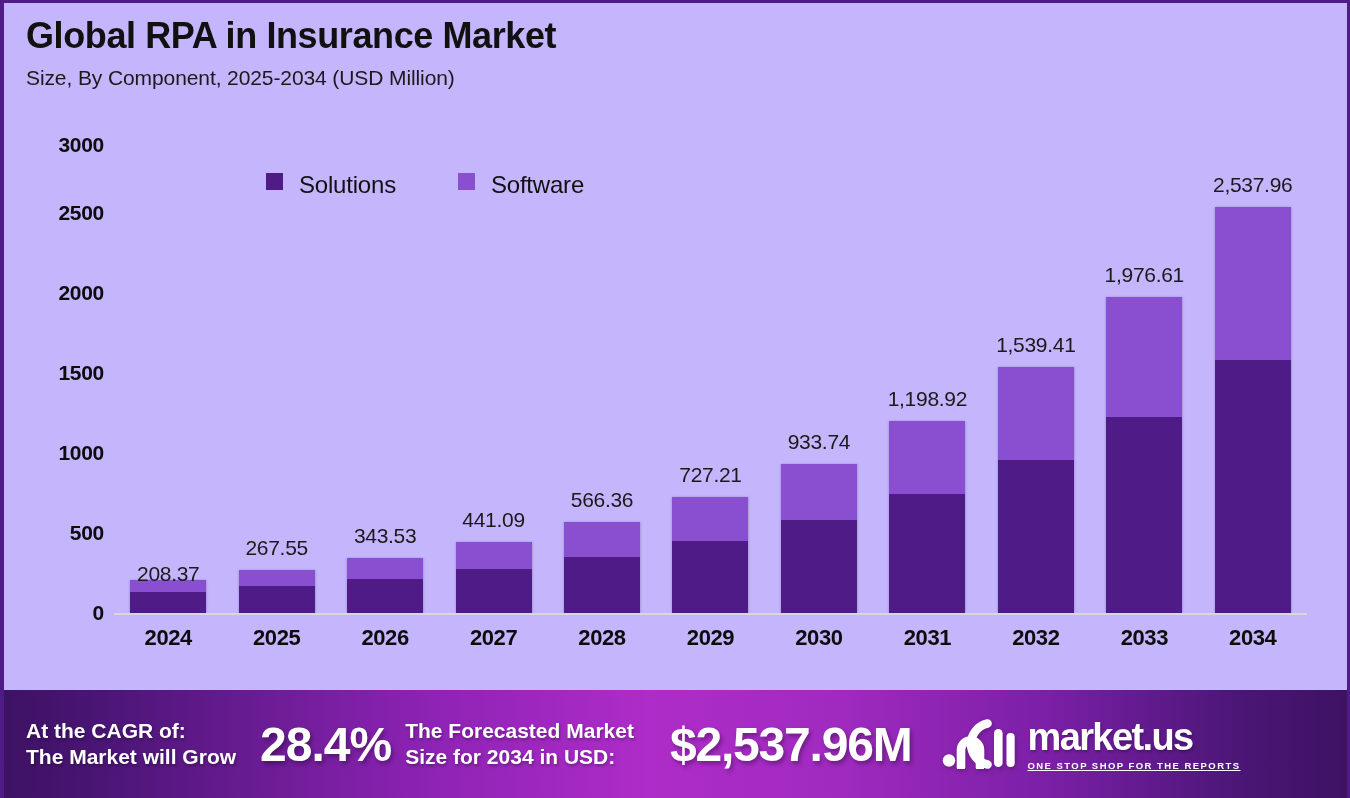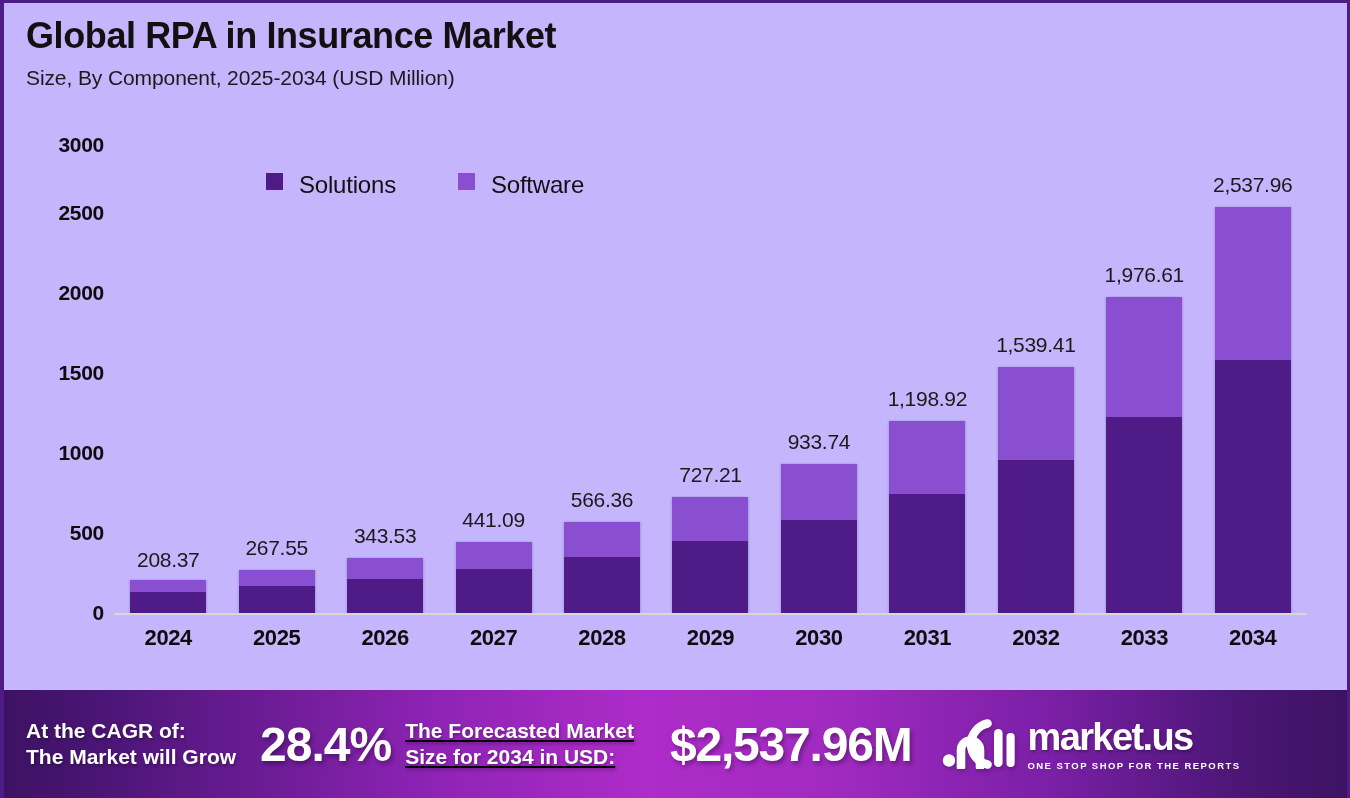--- a/index.html
+++ b/index.html
@@ -211,21 +211,21 @@
     font-weight: bold;
     text-shadow: 2px 3px 4px rgba(0,0,0,0.32);
     white-space: nowrap;
   }
   #cagr-value {
     font-size: 48px;
     margin-left: 24px;
     margin-right: 10px;
     letter-spacing: -1px;
   }
-  #forecast-caption { margin-left: 4px; text-decoration: underline; }
+  #forecast-caption { margin-left: 4px; }
   #forecast-value {
     font-size: 48px;
     margin-left: 36px;
     letter-spacing: -1.2px;
   }
 
   #logo {
     display: flex;
     align-items: center;
     gap: 12px;
@@ -242,20 +242,21 @@
     line-height: 1;
     text-shadow: 1px 2px 3px rgba(0,0,0,0.28);
   }
   #logo-tagline {
     color: #ffffff;
     font-size: 9.5px;
     font-weight: bold;
     letter-spacing: 1.45px;
     margin-top: 4px;
     white-space: nowrap;
+    text-decoration: underline;
   }
 </style>
 </head>
 <body>
 
 <div id="page">
 
   <div id="header">
     <div id="chart-title">Global RPA in Insurance Market</div>
     <div id="chart-subtitle">Size, By Component, 2025-2034 (USD Million)</div>
@@ -267,21 +268,21 @@
         <div class="y-tick" style="top: 400px;">500</div>
         <div class="y-tick" style="top: 320px;">1000</div>
         <div class="y-tick" style="top: 240px;">1500</div>
         <div class="y-tick" style="top: 160px;">2000</div>
         <div class="y-tick" style="top: 80px;">2500</div>
         <div class="y-tick" style="top: 0px; margin-top: 12px;">3000</div>
       </div>
     <div id="plot-area">
       <div id="bars">
           <div class="bar-group">
-            <div class="bar-label" style="bottom: 41px; margin-top: 14px;">208.37</div>
+            <div class="bar-label" style="bottom: 27px; margin-top: 14px;">208.37</div>
             <div class="bar-stack" style="height: 33.3392px;">
               <div class="seg-software" style="height: 12.6688px; background: rgb(138, 79, 208);"></div>
               <div class="seg-solutions" style="height: 20.6704px; background: rgb(78, 27, 135);"></div>
             </div>
           </div>
           <div class="bar-group">
             <div class="bar-label" style="bottom: 52.808px;">267.55</div>
             <div class="bar-stack" style="height: 42.808px;">
               <div class="seg-software" style="height: 16.2672px; background: rgb(138, 79, 208);"></div>
               <div class="seg-solutions" style="height: 26.5408px; background: rgb(78, 27, 135);"></div>

